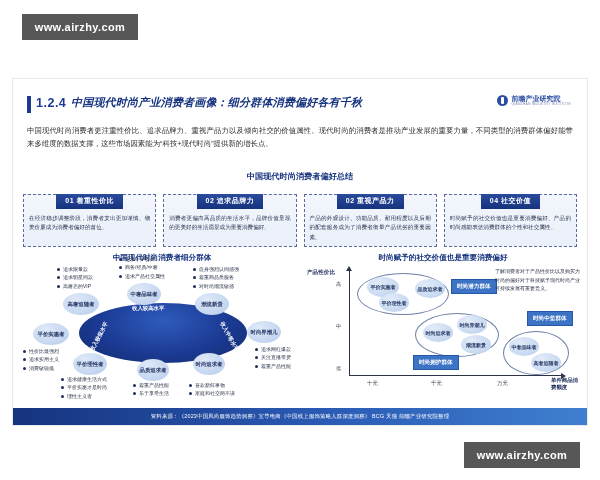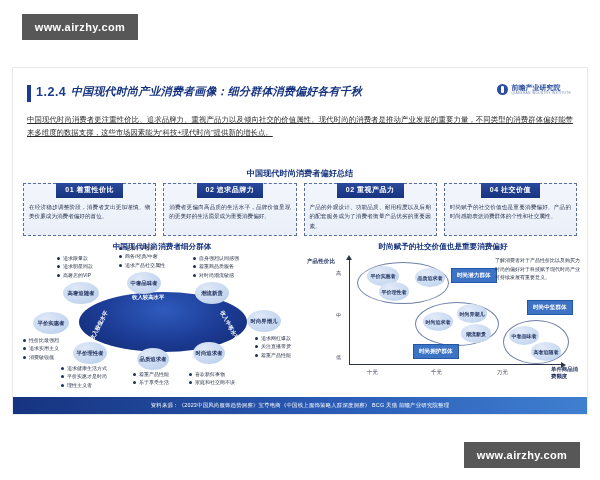--- a/index.html
+++ b/index.html
@@ -20,21 +20,21 @@
     font-size: 11px;
     letter-spacing: .4px;
     display: flex; align-items: center; justify-content: center;
     font-weight: 600;
   }
   .wm-top { left: 22px; top: 14px; width: 116px; height: 26px; }
   .wm-bot { left: 464px; top: 442px; width: 116px; height: 26px; }
 
   
   .slide {
-    position: absolute; left: 12px; top: 67px;
+    position: absolute; left: 12px; top: 78px;
     width: 576px; height: 348px;
     background: #ffffff;
     border: 1px solid #e8eaef;
   }
 
   
   .hdr { position: absolute; left: 14px; top: 16px; right: 14px; height: 22px; }
   .hdr-bar {
     position: absolute; left: 0; top: 1px;
     width: 4px; height: 17px; background: #1b3a93;
@@ -55,29 +55,29 @@
   .logo-mark::after{
     content:""; position:absolute; left:4px; top:2px;
     width:3px; height:7px; background:#fff; border-radius:1px;
   }
   .logo-txt { font-size: 7px; color:#2b4ea2; font-weight:700; line-height:1.05; }
   .logo-sub { font-size: 3.4px; color:#7d8bb5; letter-spacing:.2px; }
 
   
   .intro {
     position: absolute; left: 14px; top: 46px; right: 14px;
-    font-size: 7.4px; line-height: 1.72; color: #2c2c2c; text-align: justify; text-decoration: underline;
+    font-size: 7.4px; line-height: 1.72; color: #2c2c2c; text-align: justify;
   }
 
   
   .sec-title {
     position: absolute; left: 0; right: 0;
     text-align: center; font-size: 8.2px; color: #16337f; font-weight: 700;
   }
-  #secTitle1 { top: 92px; margin-top: 8px; }
+  #secTitle1 { top: 92px; }
 
   
   .boxes { position: absolute; left: 10px; top: 106px; right: 10px; height: 62px;
            display: flex; gap: 7px; }
   .box { flex: 1; position: relative; padding-top: 9px; }
   .box-strip {
     position:absolute; left:0; right:0; top:9px; bottom:0;
     background: linear-gradient(180deg,#f3f6fc 0%, #eaeff9 100%);
     border: 1px dashed #5a6e9e;
   }

